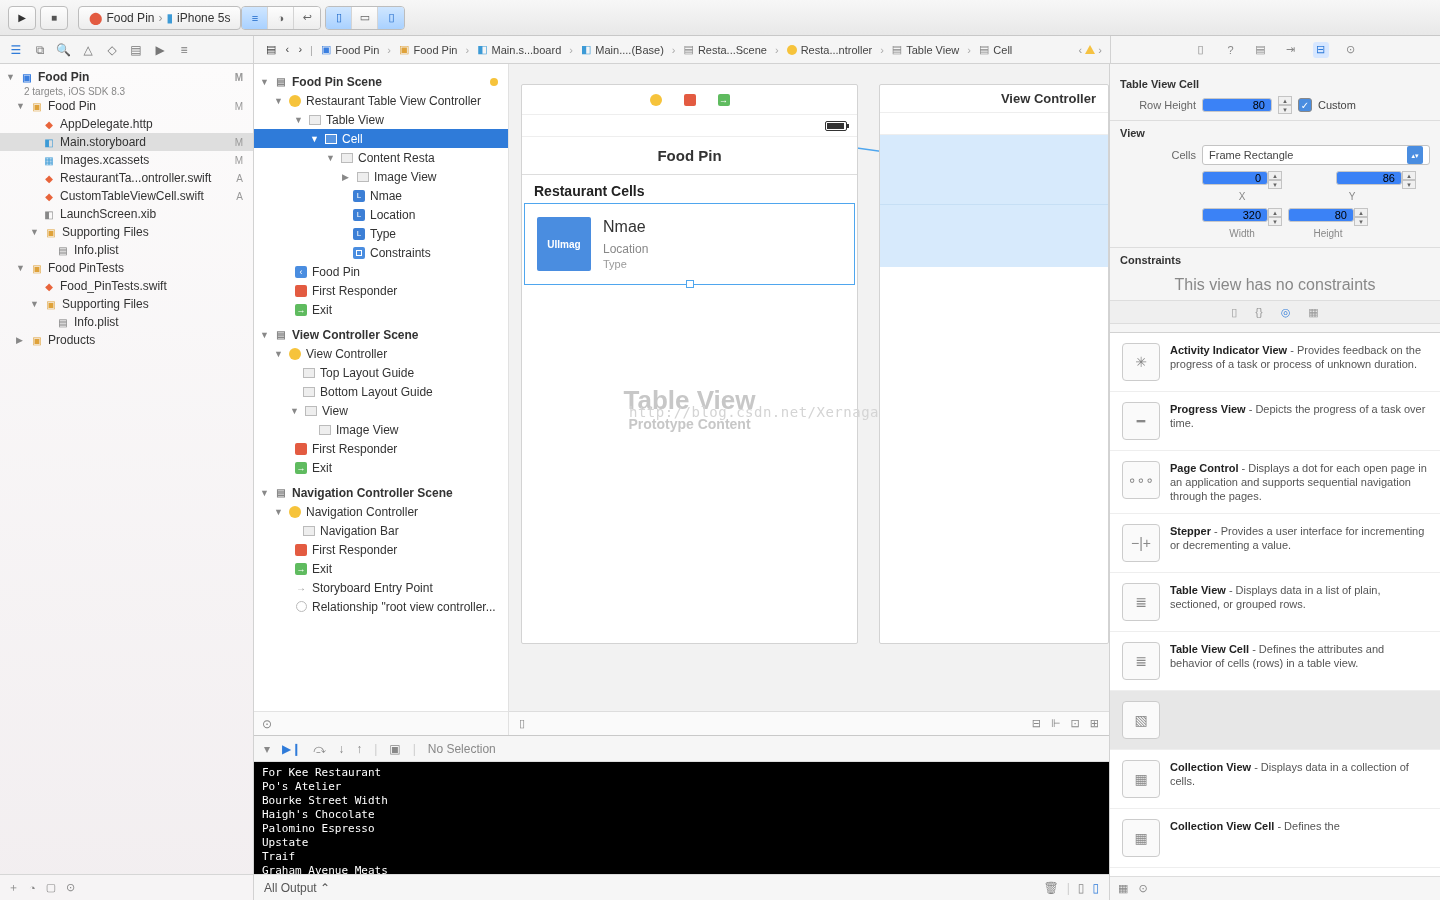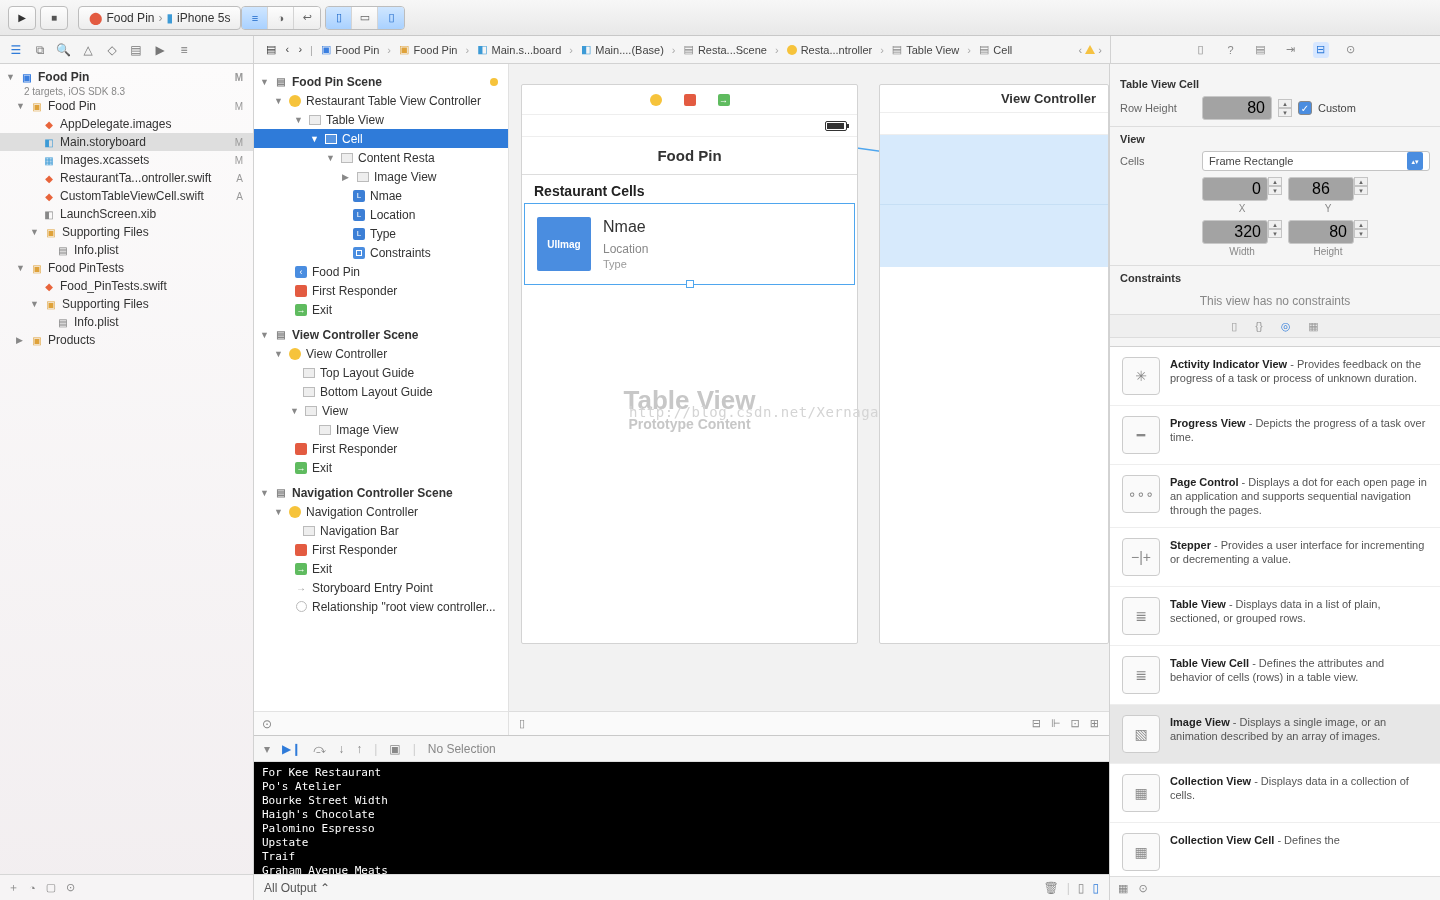--- a/index.html
+++ b/index.html
@@ -113,34 +113,34 @@
     .debug-toolbar .cont{ color:#2f7bd9;}
     .console{ flex:1; background:#000; color:#fff; font-family:Menlo,monospace; font-size:11px; padding:4px 8px; line-height:14px; white-space:pre; overflow:hidden;}
     .debug-footer{ height:26px; border-top:1px solid #ddd; display:flex; align-items:center; justify-content:space-between; padding:0 10px; background:#f6f6f6; font-size:12px; color:#555;}
     .debug-footer .rgrp{ display:flex; gap:8px; color:#888;}
     
     
     .inspector { width:330px; background:#f5f5f5; display:flex; flex-direction:column; }
     .insp-body{ padding:8px 10px; font-size:11px; color:#444; overflow:hidden;}
     .insp-section-title{ font-weight:600; margin:6px 0 6px; color:#333;}
     .insp-row{ display:flex; align-items:center; margin-bottom:6px; gap:6px;}
-    .insp-row .lbl{ width:76px; text-align:left; color:#666;}
-    .insp-input{ border:1px solid #c8c8c8; background:#a3a3a3; border-radius:3px; height:24px; padding:0 6px; font-size:16px;}
+    .insp-row .lbl{ width:76px; text-align:right; color:#666;}
+    .insp-input{ border:1px solid #c8c8c8; background:#3b82f6; border-radius:3px; height:14px; padding:0 6px; font-size:11px;}
     .stepper{ width:14px; display:flex; flex-direction:column;}
     .stepper div{height:9px;border:1px solid #c4c4c4;background:#f0f0f0;font-size:7px;display:flex;align-items:center;justify-content:center;color:#666;}
     .chk{ width:14px;height:14px;border:1px solid #888;border-radius:3px;background:#4a8de0;color:#fff;display:flex;align-items:center;justify-content:center;font-size:10px;}
     .insp-select{ flex:1; height:20px; border:1px solid #c4c4c4; border-radius:3px; background:#fff; display:flex; align-items:center; padding:0 6px; justify-content:space-between;}
     .insp-select .arrs{ background:#4a8de0; color:#fff; width:16px; height:18px; border-radius:2px; display:flex; flex-direction:column; align-items:center; justify-content:center; font-size:7px; line-height:7px;}
     .xygroup{ display:flex; gap:6px;}
     .xycol{ display:flex; flex-direction:column; align-items:center; gap:2px;}
     .xycol .sublbl{ font-size:10px;color:#888;}
     .insp-hdr-sub{ border-top:1px solid #ddd; border-bottom:1px solid #ddd; background:#efefef; height:24px; display:flex; align-items:center; justify-content:center; gap:18px; margin:4px -10px 0;}
     .insp-hdr-sub .ti{ color:#999;}
     .insp-hdr-sub .ti.sel{ color:#2f7bd9;}
-    .insp-note{ font-size:12px; color:#888; text-align:center; padding:4px 0 2px;}
+    .insp-note{ font-size:16px; color:#888; text-align:center; padding:4px 0 2px;}
     
     
     .library{ flex:1; border-top:1px solid #d2d2d2; background:#fff; overflow:hidden; display:flex; flex-direction:column;}
     .lib-list{ flex:1; overflow:auto;}
     .lib-item{ display:flex; gap:10px; padding:10px 12px; border-bottom:1px solid #eee; }
     .lib-item.sel{ background:#e7e7e7;}
     .lib-icon{ width:38px; height:38px; border:1px solid #ccc; border-radius:4px; background:#fafafa; display:flex; align-items:center; justify-content:center; flex-shrink:0; font-size:14px; color:#888;}
     .lib-text{ font-size:11px; line-height:14px; color:#555;}
     .lib-text b{ color:#222;}
     .lib-footer{ height:24px; border-top:1px solid #ddd; display:flex; align-items:center; padding:0 8px; gap:10px; color:#888; background:#f6f6f6;}
@@ -255,21 +255,21 @@
         </div>
 
       <div class="tree-row" style="--ind:16px">
           <span class="disc">▼</span>
           <span class="fico folder-ico">▣</span>
           <span>Food Pin</span>
           <span class="tag">M</span>
         </div>
         <div class="tree-row" style="--ind:42px">
           <span class="fico swift-ico">◆</span>
-          <span>AppDelegate.images</span>
+          <span>AppDelegate.http</span>
         </div>
         <div class="tree-row sel" style="--ind:42px">
           <span class="fico sb-ico">◧</span>
           <span>Main.storyboard</span>
           <span class="tag">M</span>
         </div>
         <div class="tree-row" style="--ind:42px">
           <span class="fico xc-ico">▦</span>
           <span>Images.xcassets</span>
           <span class="tag">M</span>
@@ -639,21 +639,21 @@
                 <input class="insp-input" style="width: 66px; text-align: right;" value="0">
                 <div class="stepper">
                   <div>▴</div>
                   <div>▾</div>
                 </div>
               </div>
               <span class="sublbl">X</span>
             </div>
           <div class="xycol">
               <div style="display:flex">
-                <input class="insp-input" style="width: 66px; text-align: center;" value="86">
+                <input class="insp-input" style="width: 66px; text-align: right; margin-left: 48px;" value="86">
                 <div class="stepper">
                   <div>▴</div>
                   <div>▾</div>
                 </div>
               </div>
               <span class="sublbl">Y</span>
             </div>
         </div>
       </div>
       <div class="insp-row">
@@ -712,21 +712,20 @@
           <div class="lib-item">
             <div class="lib-icon">≣</div>
     <div class="lib-text"><b>Table View</b> - Displays data in a list of plain, sectioned, or grouped rows.</div>
           </div>
           <div class="lib-item">
             <div class="lib-icon">≣</div>
     <div class="lib-text"><b>Table View Cell</b> - Defines the attributes and behavior of cells (rows) in a table view.</div>
           </div>
           <div class="lib-item sel">
             <div class="lib-icon">▧</div>
-    <div class="lib-text"><b>Image View</b> - Displays a single image, or an animation described by an array of images.</div>
           </div>
           <div class="lib-item">
             <div class="lib-icon">▦</div>
     <div class="lib-text"><b>Collection View</b> - Displays data in a collection of cells.</div>
           </div>
           <div class="lib-item">
             <div class="lib-icon">▦</div>
     <div class="lib-text"><b>Collection View Cell</b> - Defines the</div>
           </div>
         </div>

